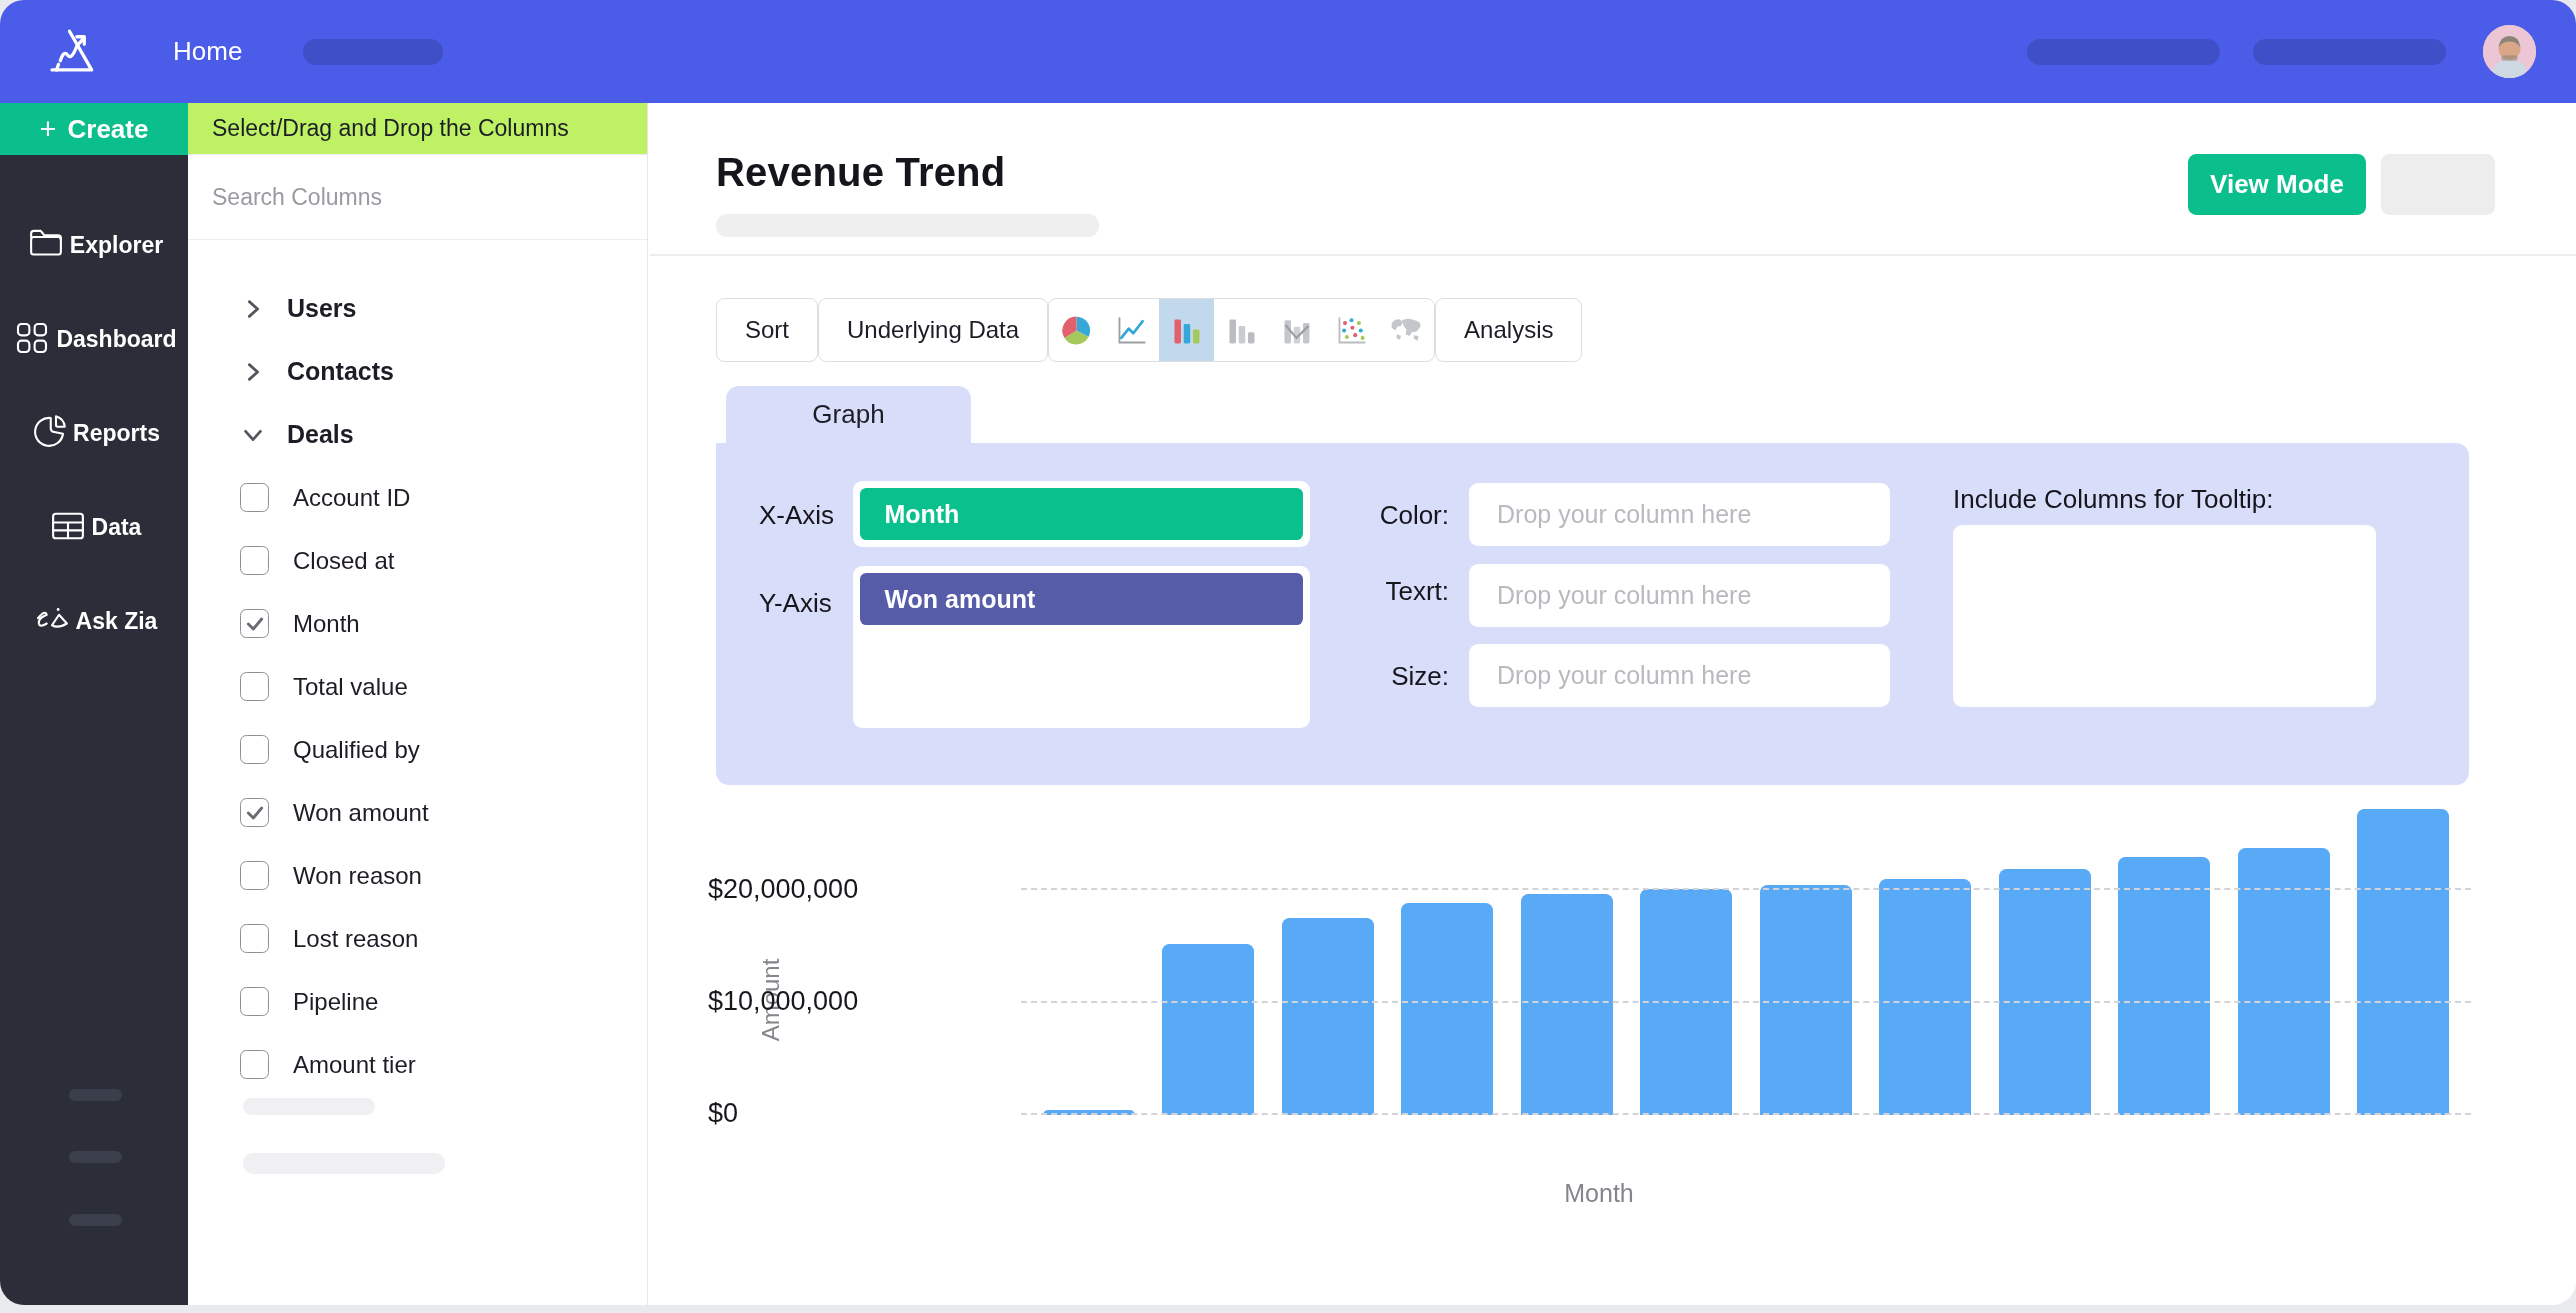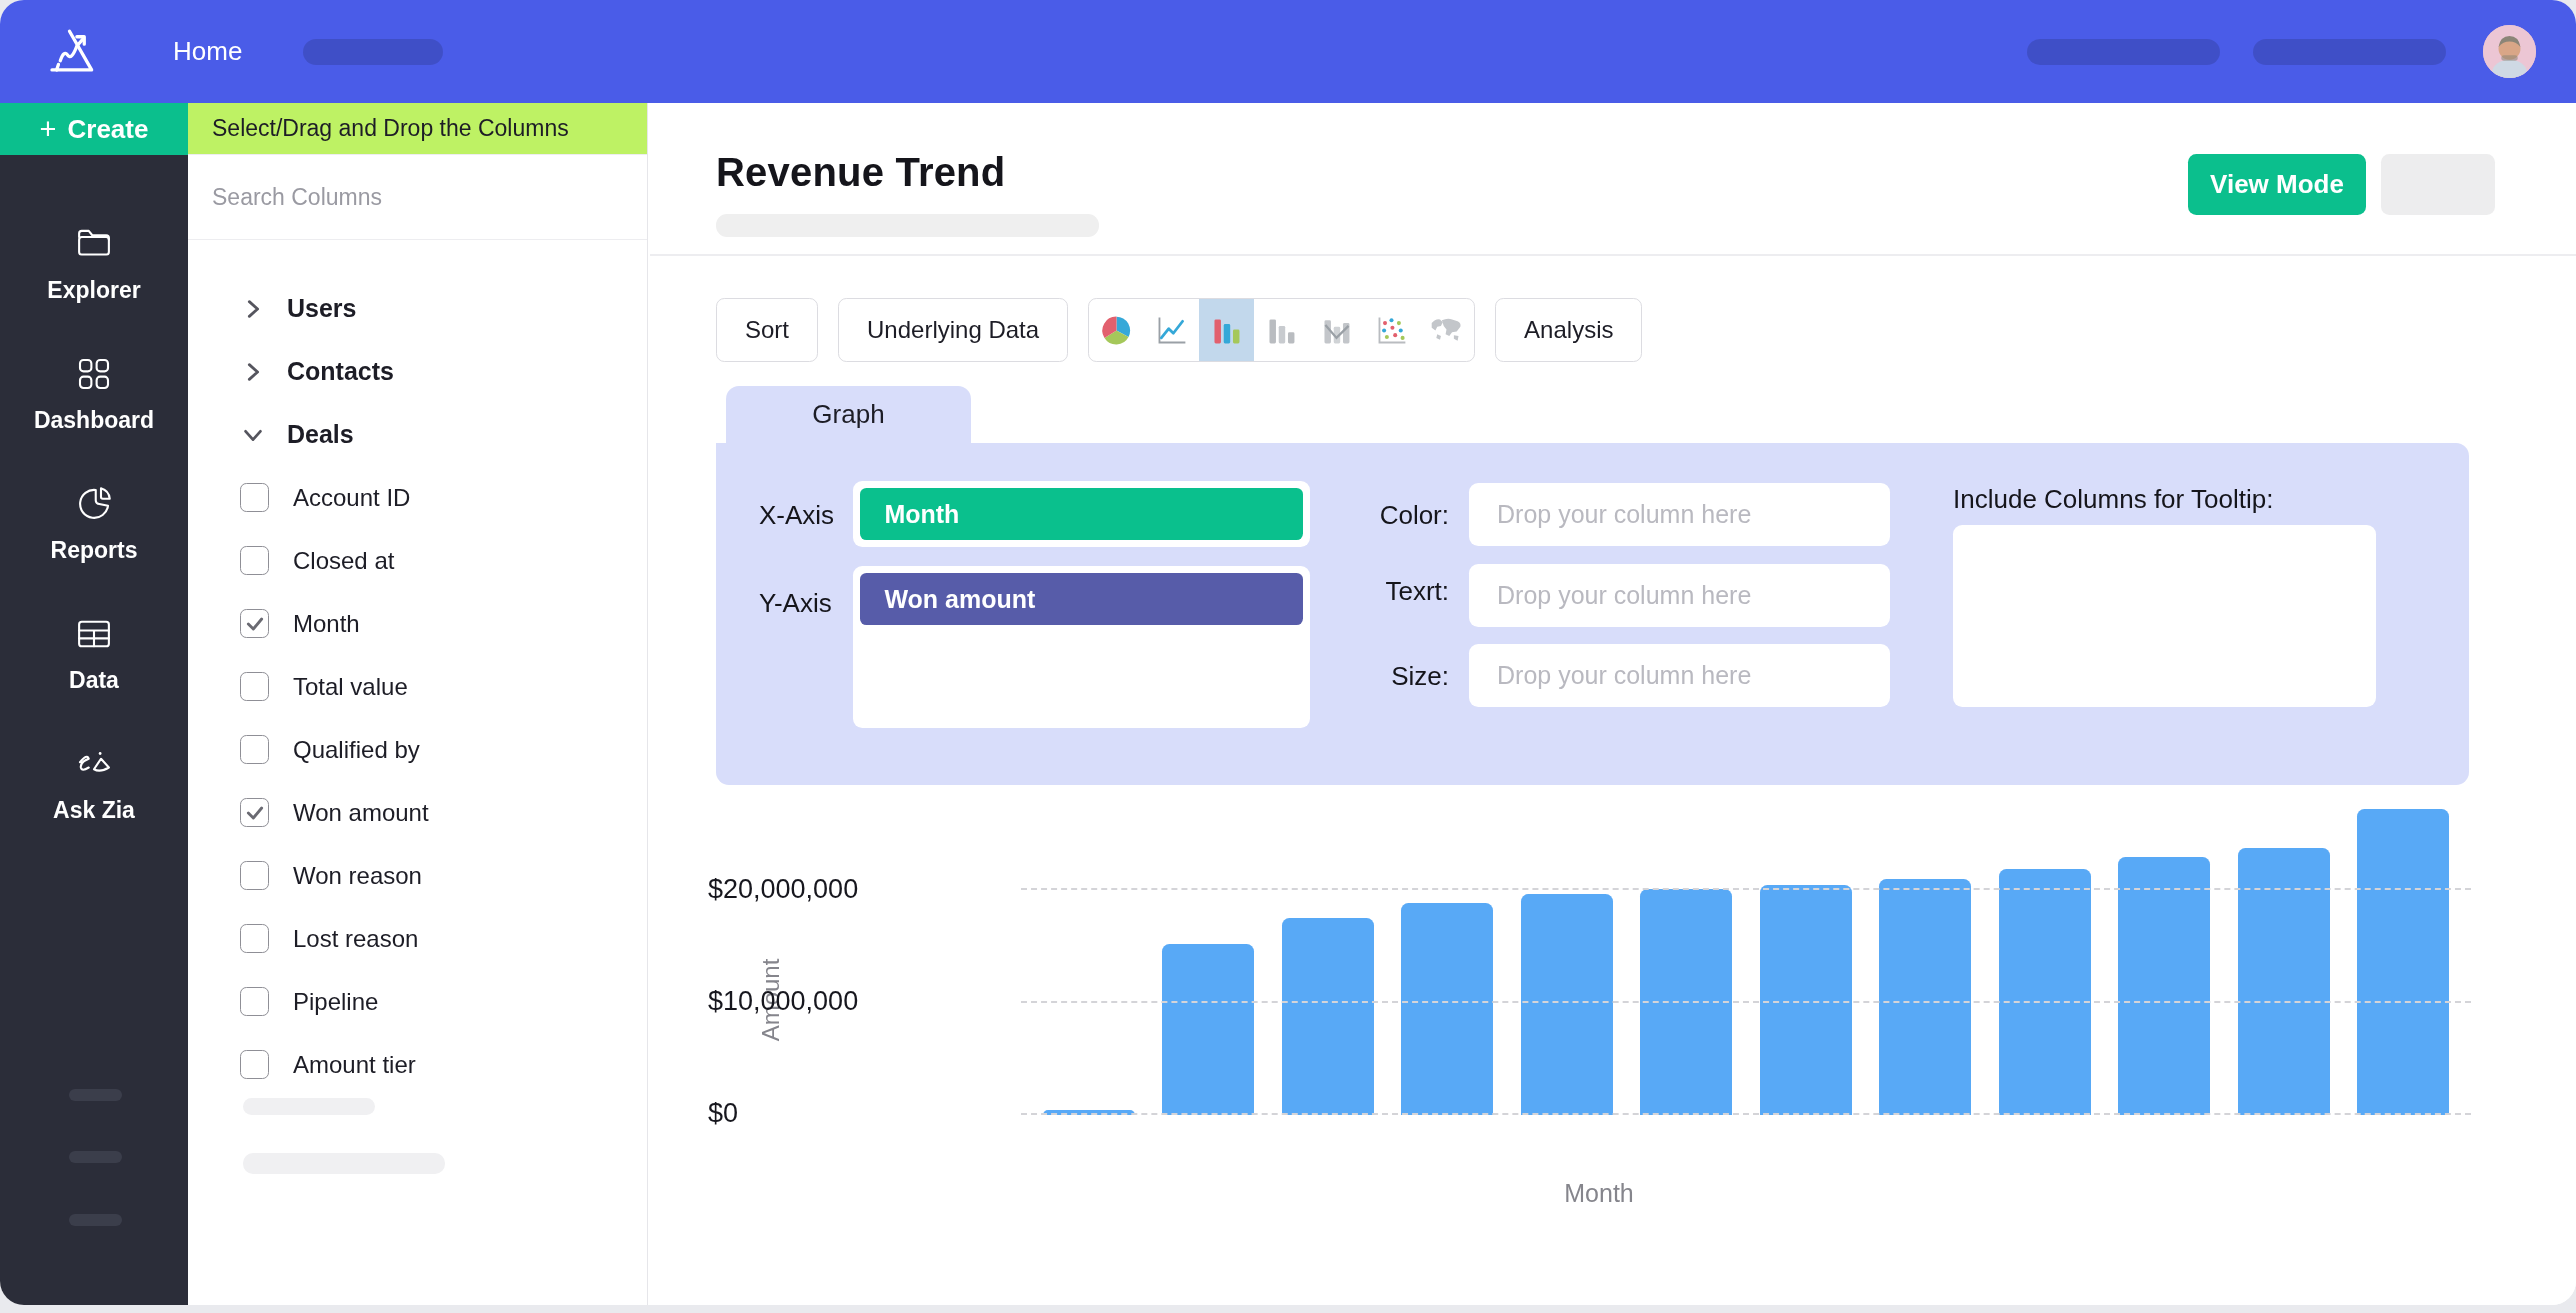--- a/index.html
+++ b/index.html
@@ -14,21 +14,21 @@
   .pill-a { width:140px; margin-left:61px; }
   .pill-b { width:193px; margin-left:auto; }
   .pill-c { width:193px; margin-left:33px; }
   .avatar { width:53px; height:53px; border-radius:50%; margin-left:37px; margin-right:40px; background:#ecc6d4; overflow:hidden; flex:0 0 auto; }
 
   
   .sidebar { position:absolute; left:0; top:103px; width:188px; height:1202px; background:#2b2d39; }
   .create-btn { position:absolute; left:0; top:0; width:188px; height:52px; background:#0bbf8d; color:#fff; font-size:26px; font-weight:700; display:flex; align-items:center; justify-content:center; gap:11px; cursor:pointer; }
   .create-plus { font-size:29px; font-weight:400; line-height:1; }
   .nav { position:absolute; left:0; top:120px; width:188px; display:flex; flex-direction:column; align-items:center; gap:49px; }
-  .nav-item { display:flex; flex-direction:column; align-items:center; gap:9px; color:#ffffff; cursor:pointer; }
+  .nav-item { display:flex; flex-direction:row; align-items:center; gap:3px; color:#ffffff; cursor:pointer; }
   .nav-item svg { width:42px; height:42px; stroke:#ffffff; fill:none; stroke-width:2.4; stroke-linecap:round; stroke-linejoin:round; }
   .nav-label { font-size:23px; font-weight:700; color:#ffffff; }
   .side-ph { position:absolute; left:69px; width:53px; height:12px; border-radius:6.4px; background:#3b3e4b; }
 
   
   .colpanel { position:absolute; left:188px; top:103px; width:460px; height:1202px; background:#ffffff; border-right:1.8px solid #e6e6ea; }
   .colpanel-header { height:52px; background:#bef264; display:flex; align-items:center; padding-left:24px; font-size:23px; color:#1d1d26; border-bottom:0.9px solid #ededf0; }
   .search-row { height:85px; display:flex; align-items:center; padding-left:24px; border-bottom:1.8px solid #ededf0; }
   .search-row input { border:none; outline:none; font-size:23px; color:#1d1d26; width:386px; font-family:"Liberation Sans",sans-serif; background:transparent; }
   .search-row input::placeholder { color:#9a9aa2; }
@@ -46,21 +46,21 @@
   
   .main { position:absolute; left:650px; top:103px; width:1926px; height:1202px; background:#ffffff; }
   .main-header { position:absolute; left:0; top:0; width:100%; height:151px;margin-top:12px; }
   .page-title { position:absolute; left:66px; top:35px; font-size:40px; font-weight:600; color:#15151b; letter-spacing:0.2px; }
   .title-ph { position:absolute; left:66px; top:99px; width:383px; height:23px; border-radius:11px; background:#efefef; }
   .viewmode-btn { position:absolute; right:210px; top:39px; width:178px; height:61px; background:#0bbf8d; color:#fff; border:none; border-radius:8.3px; font-size:26px; font-weight:700; cursor:pointer; font-family:"Liberation Sans",sans-serif; }
   .header-ph-btn { position:absolute; right:81px; top:39px; width:114px; height:61px; background:#ededee; border-radius:8.3px; }
   .main-divider { position:absolute; left:0; top:151px; width:100%; height:1.8px; background:#ededf0; }
 
   
-  .toolbar { position:absolute; left:66px; top:195px; display:flex; align-items:flex-end; gap:20px; height:64px; }
+  .toolbar { position:absolute; left:66px; top:195px; display:flex; align-items:flex-end; height:64px; }
   .tb-btn { height:64px; background:#fff; border:1.8px solid #dcdce1; border-radius:8.3px; font-size:24px; color:#1d1d26; padding:0 28px; display:flex; align-items:center; cursor:pointer; }
   .icon-group { height:64px; border:1.8px solid #dcdce1; border-radius:8.3px; display:flex; align-items:stretch; overflow:hidden; background:#fff; }
   .ct-icon { width:55px; display:flex; align-items:center; justify-content:center; cursor:pointer; }
   .ct-icon.selected { background:#c2d8ec; }
   .ct-icon svg { width:37px; height:37px; }
 
   
   .graph-tab { position:absolute; left:66px; top:283px; width:245px; height:57px; background:#d8ddfa; border-radius:13px 13px 0 0; display:flex; align-items:center; justify-content:center; font-size:26px; color:#1d1d26; cursor:pointer;margin-left:10px; }
   .config-panel { position:absolute; left:66px; top:340px; width:1753px; height:342px; background:#d8ddfa; border-radius:0 13px 13px 13px; }
   .cfg-label { position:absolute; font-size:26px; color:#15151b; }

